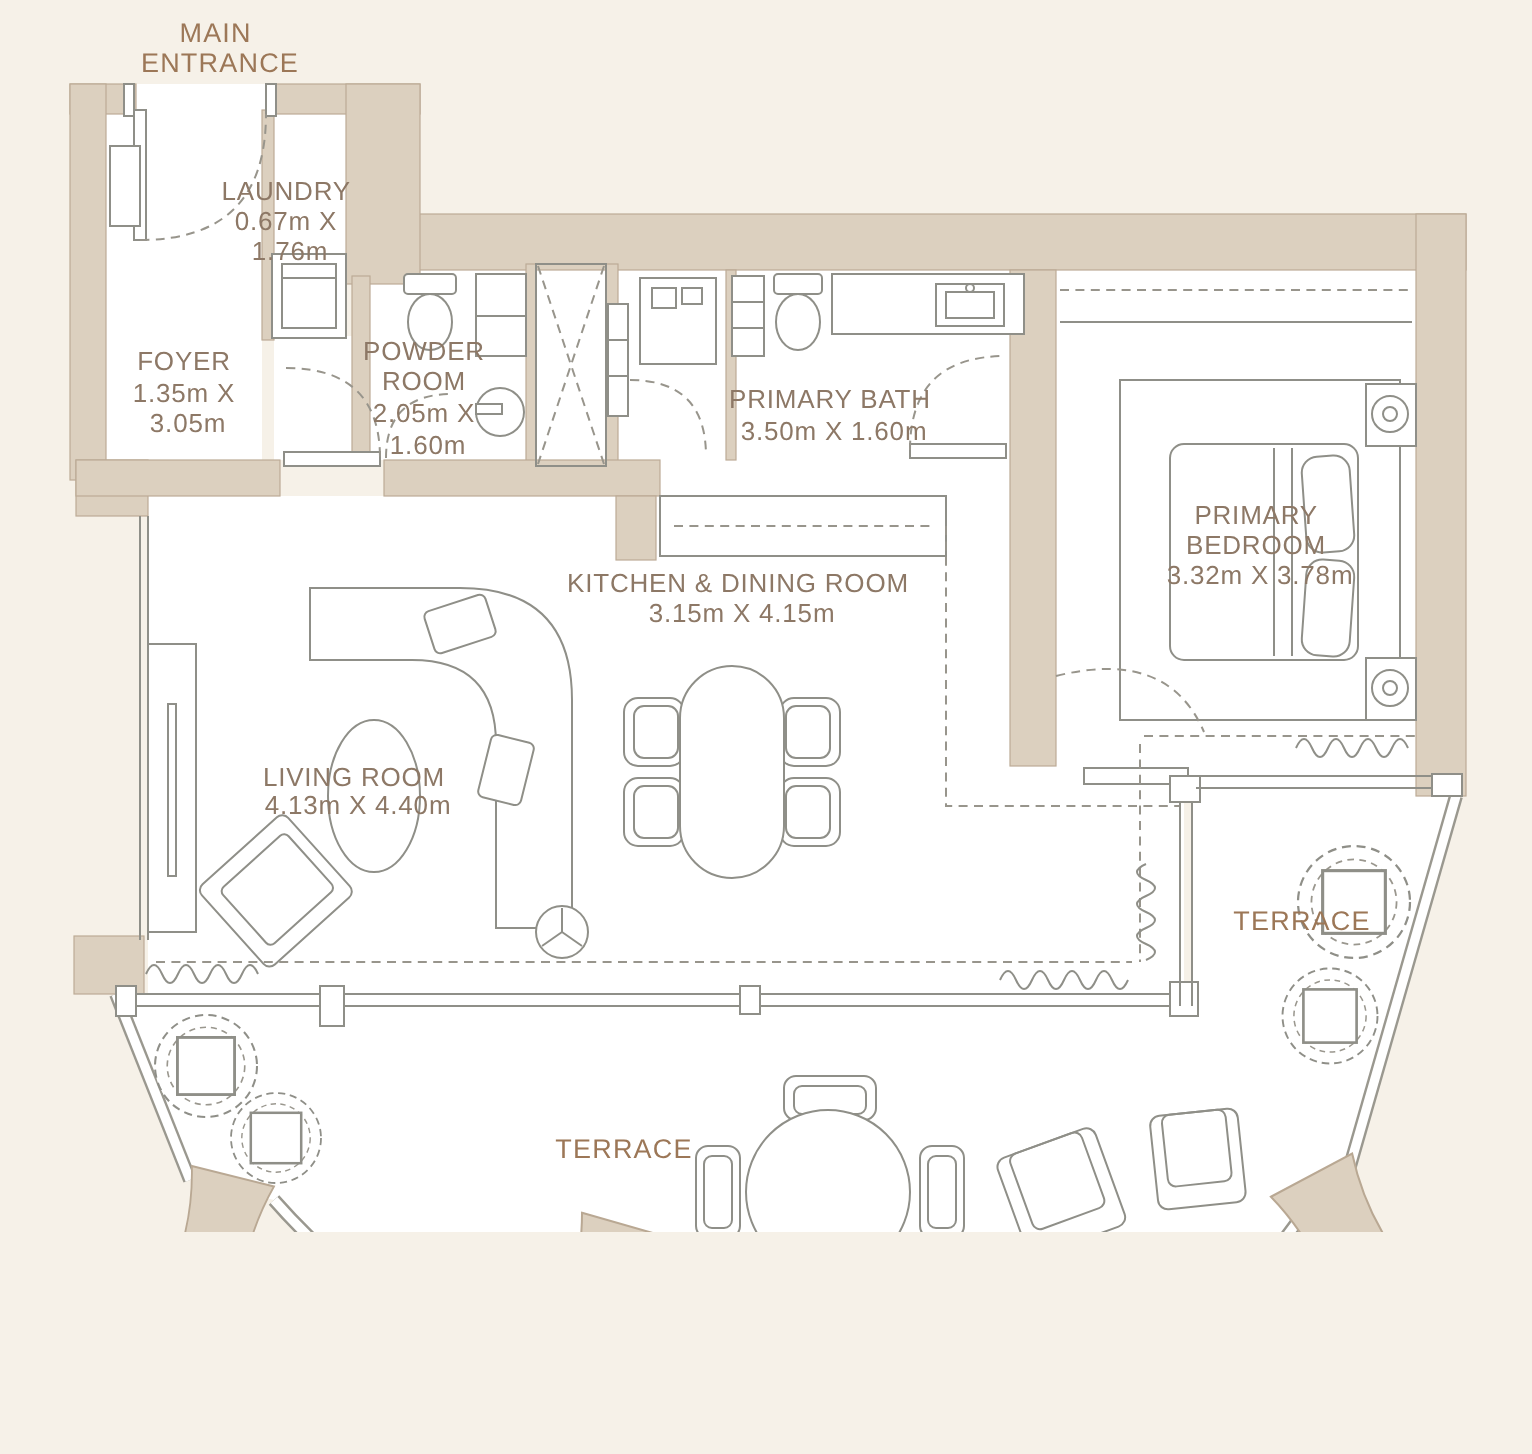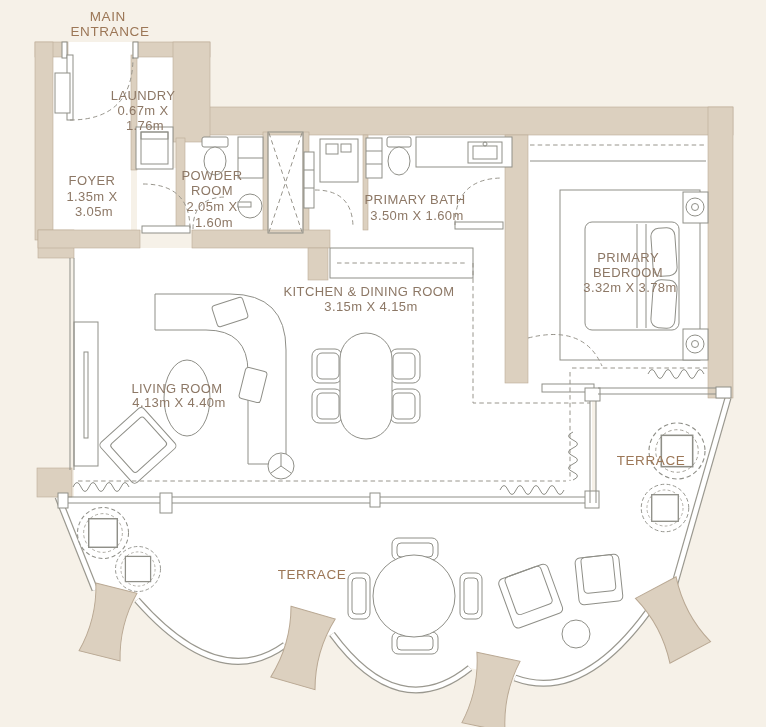--- a/index.html
+++ b/index.html
@@ -1,16 +1,16 @@
 <!DOCTYPE html>
 <html><head>
 <meta charset="utf-8">
 <style>
   html,body{margin:0;padding:0;background:#f6f1e8;}
-  .stage{width:766px;height:727px;position:relative;overflow:hidden;
+  .stage{width:766px;height:616px;position:relative;overflow:hidden;
          font-family:"Liberation Sans",sans-serif;}
   svg{display:block;}
   text{font-family:"Liberation Sans",sans-serif;}
   .room-label{fill:#8d7866;font-size:13px;letter-spacing:.4px;}
   .accent-label{fill:#9c7757;font-size:13.5px;letter-spacing:.6px;}
   .wall{fill:#dcd0bf;stroke:#bcab96;stroke-width:.6;}
   .roomfill{fill:#ffffff;}
   .ln{stroke:#8f8f88;stroke-width:1;fill:none;}
   .lnf{stroke:#8f8f88;stroke-width:1;fill:#ffffff;}
   .dash{stroke:#98958c;stroke-width:1;fill:none;stroke-dasharray:4.5 3.2;}

